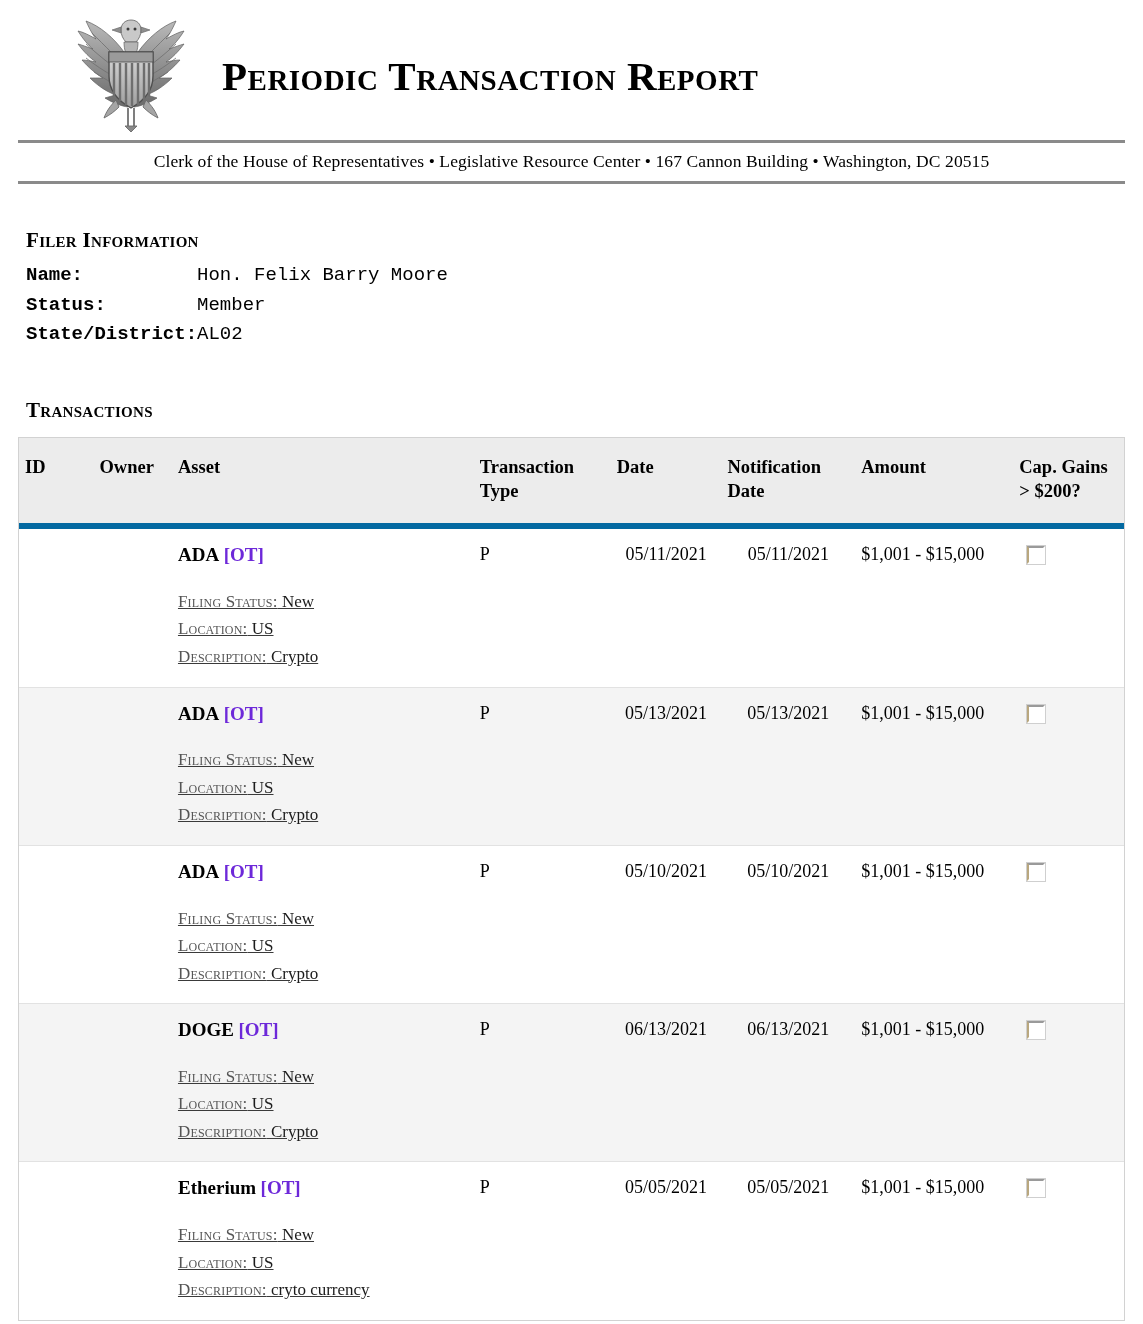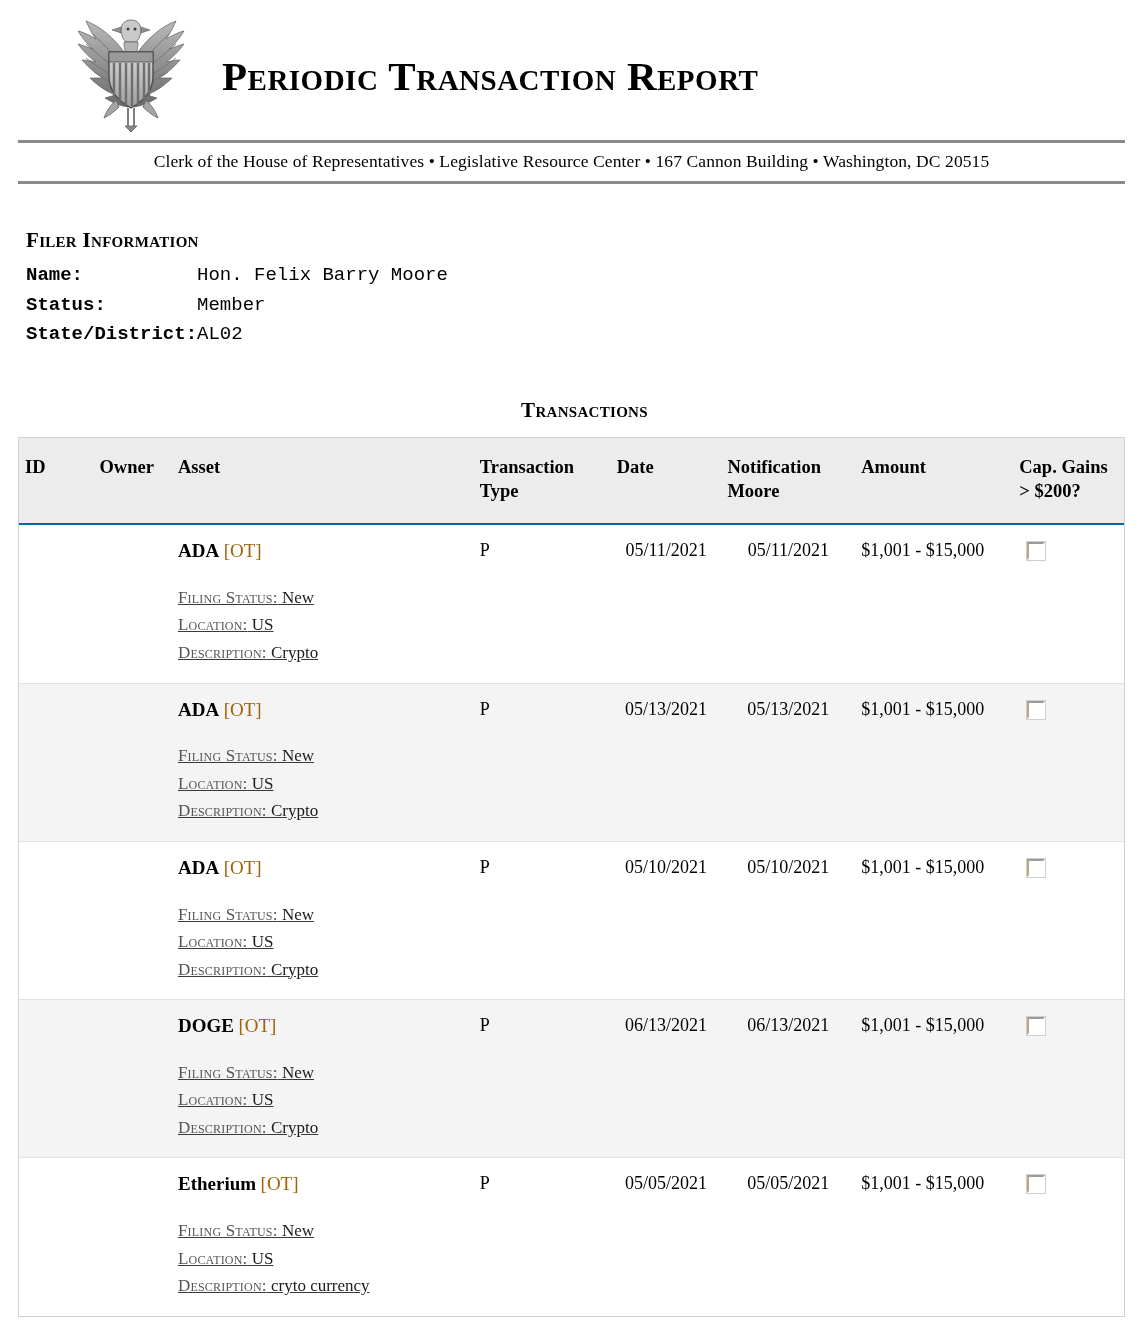--- a/index.html
+++ b/index.html
@@ -86,42 +86,42 @@
     line-height: 1.35;
     font-family: Liberation Mono, monospace;
   }
   .filer-label {
     font-weight: bold;
     padding-right: 12px;
     white-space: nowrap;
   }
   .filer-value { white-space: nowrap; }
 
-  #transactions-heading { margin-top: 48px; text-align: center; }
+  #transactions-heading { margin-top: 48px; }
 
   
   .txn-wrap {
     margin: 14px 18px 0 18px;
     border: 1px solid #d2d2d2;
     background: #ffffff;
   }
   table.txn {
     width: 100%;
     border-collapse: collapse;
     table-layout: fixed;
   }
   table.txn thead th {
     background: #ececec;
     font-size: 18.5px;
     font-weight: bold;
     text-align: left;
     vertical-align: top;
     padding: 18px 6px 20px 6px;
     line-height: 1.28;
-    border-bottom: 2px solid #0369a1;
+    border-bottom: 6px solid #0369a1;
   }
   table.txn tbody td {
     font-size: 18px;
     vertical-align: top;
     padding: 14px 6px 16px 6px;
     border-top: 1px solid #e2e2e2;
     line-height: 1.3;
   }
   table.txn tbody tr.alt td { background: #f4f4f4; }
   table.txn tbody tr:first-child td { border-top: none; }
@@ -137,22 +137,22 @@
   .col-gains  { width: 110px; }
 
   th.col-id     { padding-left: 10px; }
   td.cell-id    { padding-left: 10px; }
 
   .asset-name {
     font-weight: bold;
     font-size: 19px;
   }
   .asset-code {
-    color: #a16207;
-    font-weight: normal;
+    color: #6d28d9;
+    font-weight: bold;
     font-size: 19px;
   }
   .asset-meta {
     margin-top: 20px;
     font-size: 17px;
     line-height: 1.62;
     color: #3a3a3a;
   }
   .meta-line { white-space: nowrap; text-decoration: underline; }
   .meta-label {
@@ -291,21 +291,21 @@
         <col class="col-amount">
         <col class="col-gains">
     </colgroup>
     <thead>
       <tr>
         <th class="col-id">ID</th>
         <th class="col-owner">Owner</th>
         <th class="col-asset">Asset</th>
         <th class="col-type">Transaction Type</th>
         <th class="col-date">Date</th>
-        <th class="col-notif">Notification Moore</th>
+        <th class="col-notif">Notification Date</th>
         <th class="col-amount">Amount</th>
         <th class="col-gains">Cap. Gains &gt; $200?</th>
       </tr>
     </thead>
     <tbody id="txn-body">
         <tr>
           <td class="cell-id"></td>
           <td class="cell-owner"></td>
           <td class="cell-asset"><span class="asset-name">ADA</span> <span class="asset-code">[OT]</span><div class="asset-meta">
               <div class="meta-line"><span class="meta-label">Filing Status:</span><span class="meta-value"> New</span></div>

